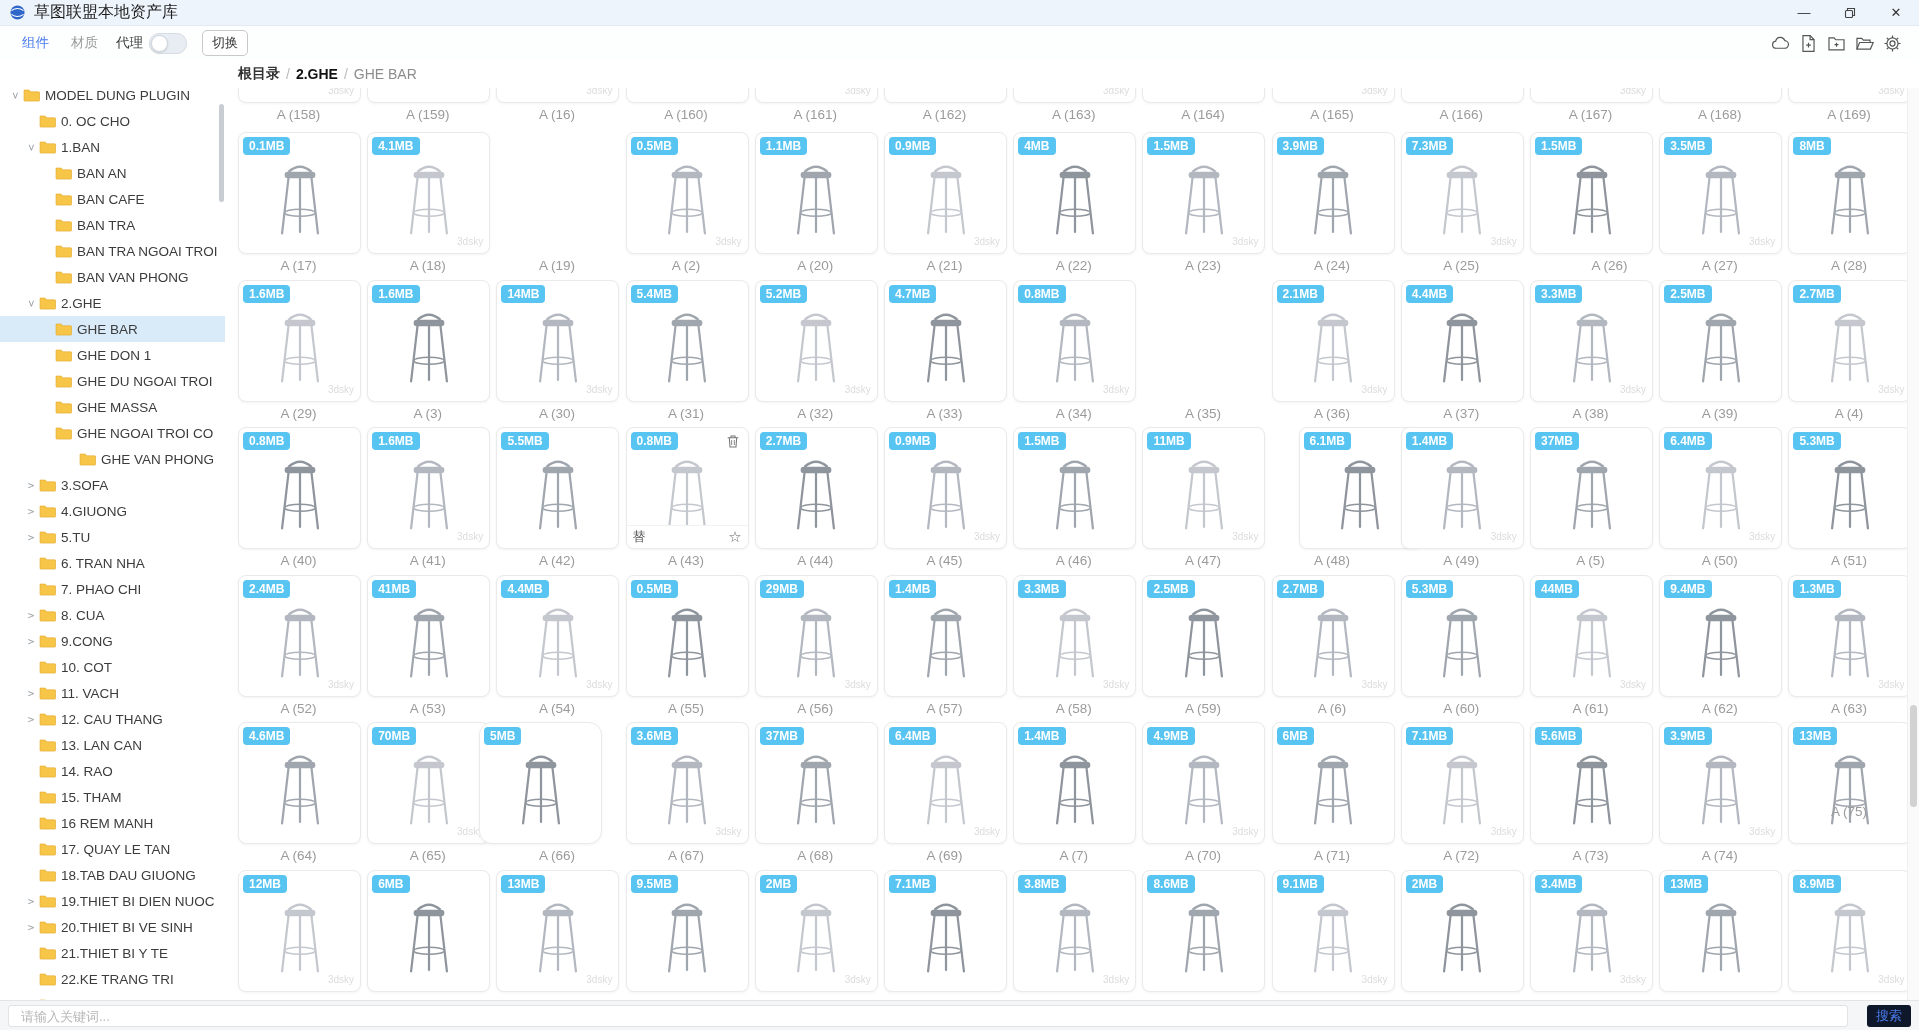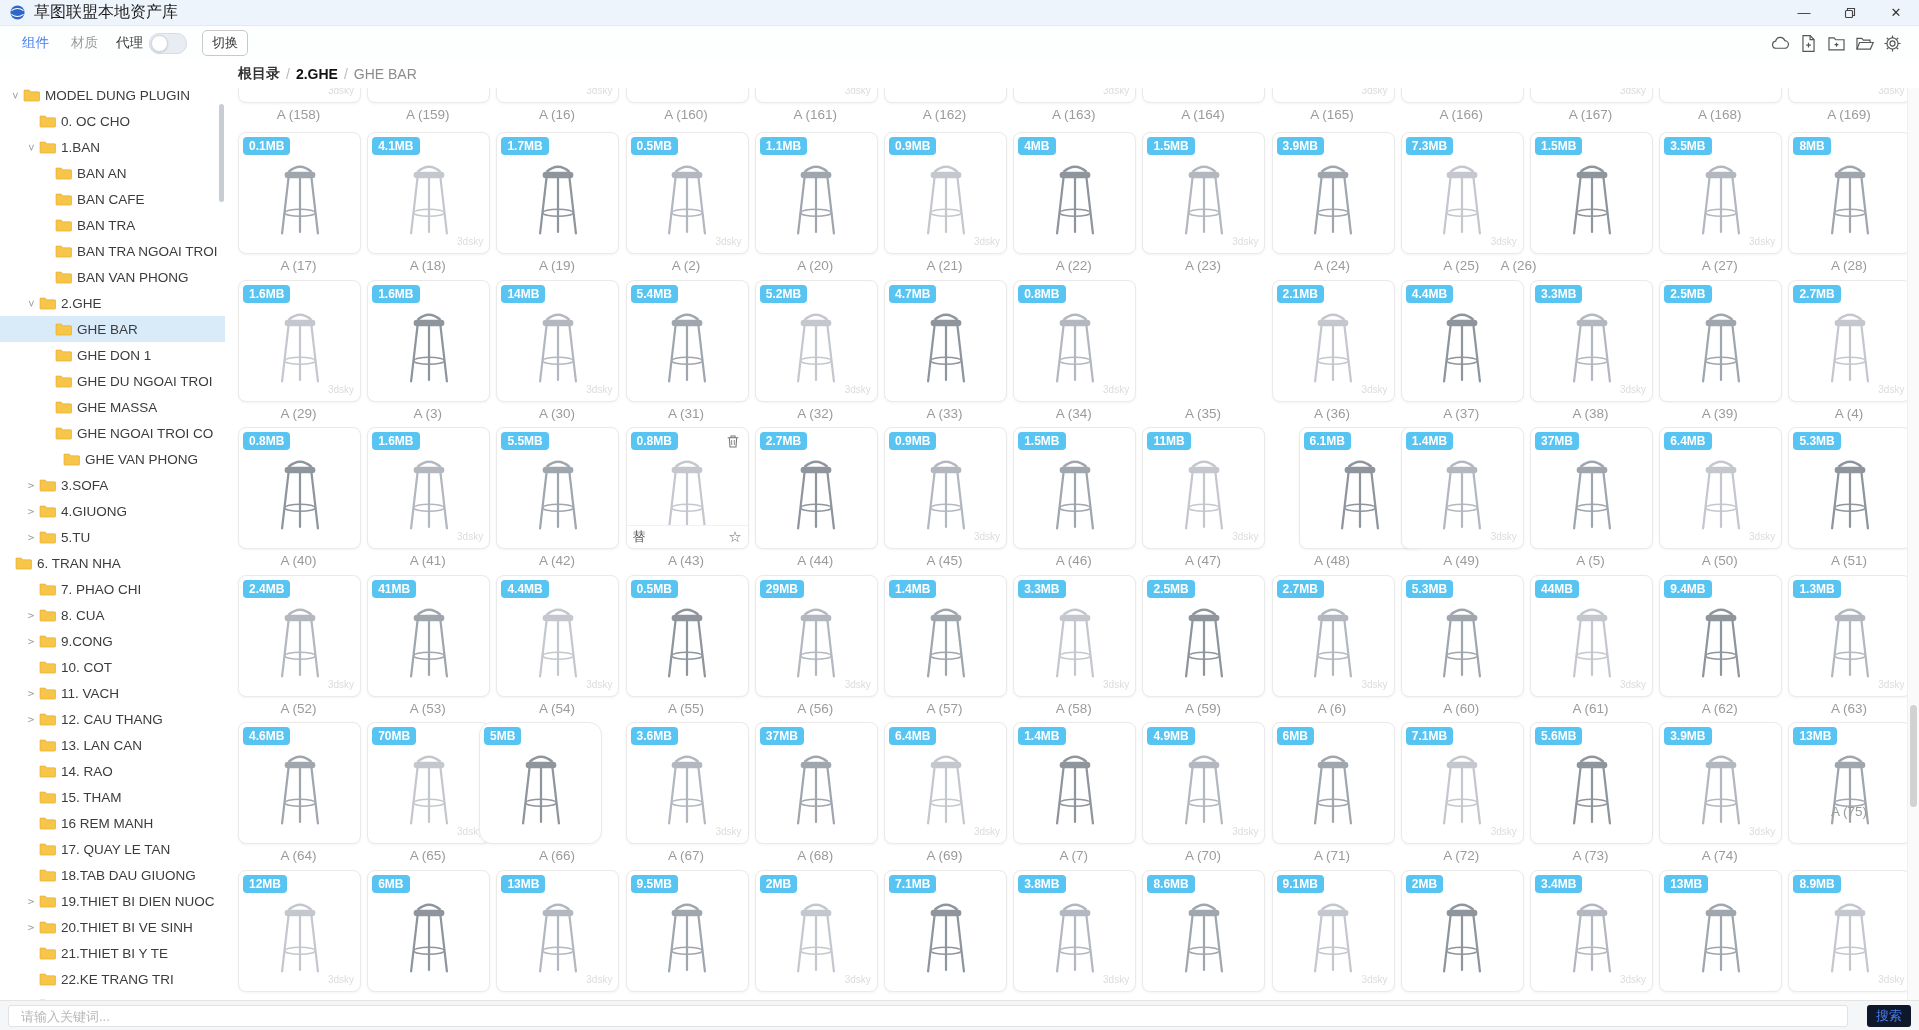--- a/index.html
+++ b/index.html
@@ -227,21 +227,21 @@
         </svg>
         <span>GHE MASSA</span>
       </div>
       <div class="tree-row" style="top: 360px; padding-left: 40px;">
         <span class="chev"></span>
         <svg class="fico" viewBox="0 0 18 15">
           <path d="M1 2.2 h5.6 l1.6 1.9 h8.6 a.8 .8 0 0 1 .8 .8 v8.3 a.8 .8 0 0 1 -.8 .8 H1.8 a.8 .8 0 0 1 -.8 -.8 z" fill="#f7c648" stroke="#e2ab2e" stroke-width="0.7"></path>
         </svg>
         <span>GHE NGOAI TROI CO</span>
       </div>
-      <div class="tree-row" style="top: 386px; padding-left: 48px;">
+      <div class="tree-row" style="top: 386px; padding-left: 64px;">
         <span class="chev"></span>
         <svg class="fico" viewBox="0 0 18 15">
           <path d="M1 2.2 h5.6 l1.6 1.9 h8.6 a.8 .8 0 0 1 .8 .8 v8.3 a.8 .8 0 0 1 -.8 .8 H1.8 a.8 .8 0 0 1 -.8 -.8 z" fill="#f7c648" stroke="#e2ab2e" stroke-width="0.7"></path>
         </svg>
         <span>GHE VAN PHONG</span>
       </div>
       <div class="tree-row" style="top: 412px; padding-left: 24px;">
         <span class="chev">&gt;</span>
         <svg class="fico" viewBox="0 0 18 15">
           <path d="M1 2.2 h5.6 l1.6 1.9 h8.6 a.8 .8 0 0 1 .8 .8 v8.3 a.8 .8 0 0 1 -.8 .8 H1.8 a.8 .8 0 0 1 -.8 -.8 z" fill="#f7c648" stroke="#e2ab2e" stroke-width="0.7"></path>
@@ -255,21 +255,21 @@
         </svg>
         <span>4.GIUONG</span>
       </div>
       <div class="tree-row" style="top: 464px; padding-left: 24px;">
         <span class="chev">&gt;</span>
         <svg class="fico" viewBox="0 0 18 15">
           <path d="M1 2.2 h5.6 l1.6 1.9 h8.6 a.8 .8 0 0 1 .8 .8 v8.3 a.8 .8 0 0 1 -.8 .8 H1.8 a.8 .8 0 0 1 -.8 -.8 z" fill="#f7c648" stroke="#e2ab2e" stroke-width="0.7"></path>
         </svg>
         <span>5.TU</span>
       </div>
-      <div class="tree-row" style="top: 490px; ">
+      <div class="tree-row" style="top: 490px; padding-left: 24px;">
         <span class="chev"></span>
         <svg class="fico" viewBox="0 0 18 15">
           <path d="M1 2.2 h5.6 l1.6 1.9 h8.6 a.8 .8 0 0 1 .8 .8 v8.3 a.8 .8 0 0 1 -.8 .8 H1.8 a.8 .8 0 0 1 -.8 -.8 z" fill="#f7c648" stroke="#e2ab2e" stroke-width="0.7"></path>
         </svg>
         <span>6. TRAN NHA</span>
       </div>
       <div class="tree-row" style="top: 516px; padding-left: 24px;">
         <span class="chev"></span>
         <svg class="fico" viewBox="0 0 18 15">
           <path d="M1 2.2 h5.6 l1.6 1.9 h8.6 a.8 .8 0 0 1 .8 .8 v8.3 a.8 .8 0 0 1 -.8 .8 H1.8 a.8 .8 0 0 1 -.8 -.8 z" fill="#f7c648" stroke="#e2ab2e" stroke-width="0.7"></path>
@@ -536,29 +536,20 @@
         <svg class="stool" viewBox="0 0 100 124" fill="none" stroke="#c4c8ce">
           <path d="M32 18 q18 -16 36 0" stroke-width="4"></path>
           <rect x="26" y="18" width="48" height="10" rx="5" fill="#c4c8ce" stroke="none"></rect>
           <path d="M32 28 L22 114 M68 28 L78 114 M50 28 L50 112" stroke-width="3.5" stroke-linecap="round"></path>
           <ellipse cx="50" cy="82" rx="24" ry="5.5" stroke-width="2.5"></ellipse>
         </svg>
         <span class="wm">3dsky</span>
         <span class="badge">4.1MB</span>
       </div>
       <div class="clabel" style="left: 142.2px; top: 196px;">A (18)</div>
-      <div class="card" style="left: 271.4px; top: 72px;">
-        <svg class="stool" viewBox="0 0 100 124" fill="none" stroke="#8f959d">
-          <path d="M32 18 q18 -16 36 0" stroke-width="4"></path>
-          <rect x="26" y="18" width="48" height="10" rx="5" fill="#8f959d" stroke="none"></rect>
-          <path d="M32 28 L22 114 M68 28 L78 114 M50 28 L50 112" stroke-width="3.5" stroke-linecap="round"></path>
-          <ellipse cx="50" cy="82" rx="24" ry="5.5" stroke-width="2.5"></ellipse>
-        </svg>
-        <span class="badge">1.7MB</span>
-      </div>
       <div class="clabel" style="left: 271.4px; top: 196px;">A (19)</div>
       <div class="card" style="left: 400.6px; top: 72px;">
         <svg class="stool" viewBox="0 0 100 124" fill="none" stroke="#b3b8c0">
           <path d="M32 18 q18 -16 36 0" stroke-width="4"></path>
           <rect x="26" y="18" width="48" height="10" rx="5" fill="#b3b8c0" stroke="none"></rect>
           <path d="M32 28 L22 114 M68 28 L78 114 M50 28 L50 112" stroke-width="3.5" stroke-linecap="round"></path>
           <ellipse cx="50" cy="82" rx="24" ry="5.5" stroke-width="2.5"></ellipse>
         </svg>
         <span class="wm">3dsky</span>
         <span class="badge">0.5MB</span>
@@ -629,21 +620,21 @@
       <div class="clabel" style="left: 1175.8px; top: 196px;">A (25)</div>
       <div class="card" style="left: 1305px; top: 72px;">
         <svg class="stool" viewBox="0 0 100 124" fill="none" stroke="#8f959d">
           <path d="M32 18 q18 -16 36 0" stroke-width="4"></path>
           <rect x="26" y="18" width="48" height="10" rx="5" fill="#8f959d" stroke="none"></rect>
           <path d="M32 28 L22 114 M68 28 L78 114 M50 28 L50 112" stroke-width="3.5" stroke-linecap="round"></path>
           <ellipse cx="50" cy="82" rx="24" ry="5.5" stroke-width="2.5"></ellipse>
         </svg>
         <span class="badge">1.5MB</span>
       </div>
-      <div class="clabel" style="left: 1233px; top: 196px;">A (26)</div>
+      <div class="clabel" style="left: 1324px; top: 196px;">A (26)</div>
       <div class="card" style="left: 1434.2px; top: 72px;">
         <svg class="stool" viewBox="0 0 100 124" fill="none" stroke="#b3b8c0">
           <path d="M32 18 q18 -16 36 0" stroke-width="4"></path>
           <rect x="26" y="18" width="48" height="10" rx="5" fill="#b3b8c0" stroke="none"></rect>
           <path d="M32 28 L22 114 M68 28 L78 114 M50 28 L50 112" stroke-width="3.5" stroke-linecap="round"></path>
           <ellipse cx="50" cy="82" rx="24" ry="5.5" stroke-width="2.5"></ellipse>
         </svg>
         <span class="wm">3dsky</span>
         <span class="badge">3.5MB</span>
       </div>

